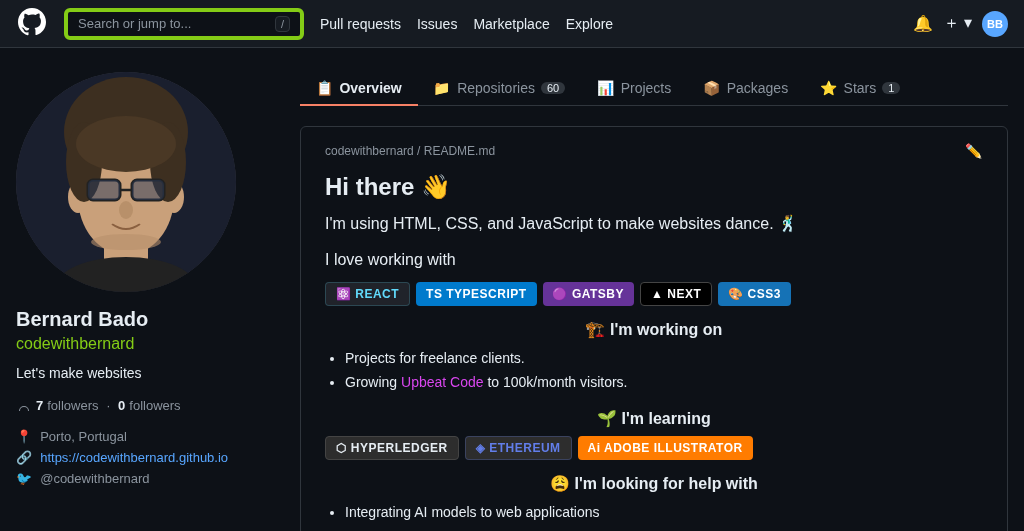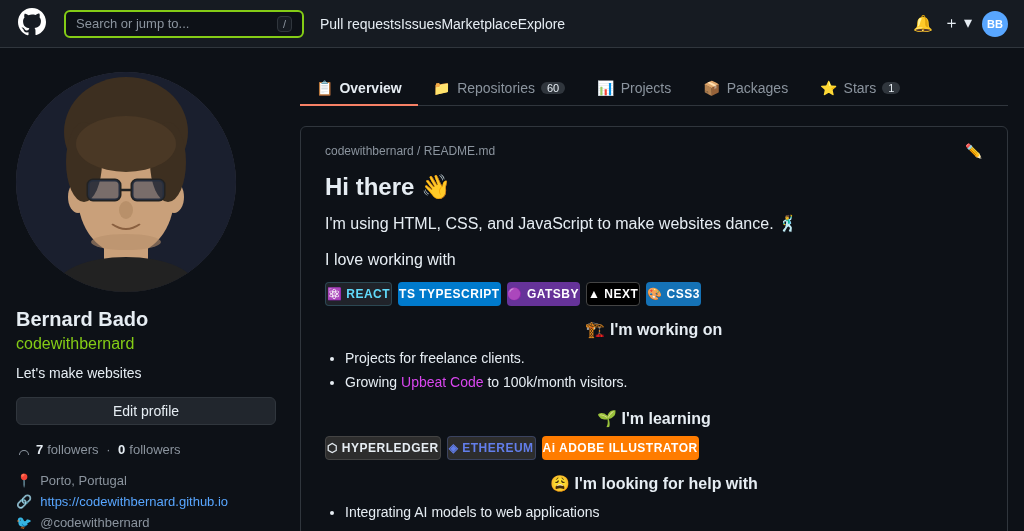--- a/index.html
+++ b/index.html
@@ -21,41 +21,42 @@
       padding: 0 16px;
       height: 48px;
       gap: 16px;
     }
     .navbar-logo {
       width: 32px; height: 32px;
       flex-shrink: 0;
     }
     .navbar-search {
       background: #0d1117;
-      border: 2px solid #84cc16;
+      border: 4px solid #84cc16;
       border-radius: 6px;
       color: #8b949e;
       padding: 4px 10px;
       display: flex;
       align-items: center;
       gap: 6px;
       width: 240px;
       font-size: 13px;
     }
     .navbar-search-key {
       background: #161b22;
       border: 1px solid #30363d;
       border-radius: 4px;
       padding: 1px 5px;
       font-size: 11px;
       color: #8b949e;
       margin-left: auto;
     }
     .navbar-links {
       display: flex;
+      gap: 16px;
       align-items: center;
       text-align: right;
     }
     .navbar-links a {
       color: #e6edf3;
       text-decoration: none;
       font-size: 14px;
       font-weight: 500;
     }
     .navbar-right {
@@ -246,21 +247,21 @@
     .badges {
       display: flex;
       flex-wrap: wrap;
       gap: 6px;
       margin-bottom: 12px;
     }
     .badge {
       display: inline-flex;
       align-items: center;
       gap: 4px;
-      padding: 4px 1px;
+      padding: 4px 10px;
       border-radius: 4px;
       font-size: 12px;
       font-weight: 700;
       letter-spacing: 0.5px;
     }
     .badge-react { background: #20232a; color: #61dafb; border: 1px solid #61dafb33; }
     .badge-ts { background: #007acc; color: #fff; }
     .badge-gatsby { background: #663399; color: #fff; }
     .badge-next { background: #000; color: #fff; border: 1px solid #444; }
     .badge-css3 { background: #1572b6; color: #fff; }
@@ -340,21 +341,20 @@
           <ellipse cx="98" cy="150" rx="4" ry="2" fill="#c9a07a" opacity="0.5"></ellipse>
           <ellipse cx="122" cy="150" rx="4" ry="2" fill="#c9a07a" opacity="0.5"></ellipse>
         </svg>
       </div>
     </div>
 
     <div class="profile-name">Bernard Bado</div>
     <div class="profile-username">codewithbernard</div>
     <div class="profile-bio">Let's make websites</div>
 
-    <button class="btn-edit">Edit profile</button>
 
     <div class="followers-line">
       <svg width="16" height="16" viewBox="0 0 16 16" fill="#8b949e">
           <path d="M5.5 3.5a2.5 2.5 0 1 1 5 0 2.5 2.5 0 0 1-5 0zM8 1a2.5 2.5 0 1 0 0 5A2.5 2.5 0 0 0 8 1zm5 13a5 5 0 1 0-10 0h1a4 4 0 1 1 8 0h1z"></path>
         </svg>
       <span class="count">7</span>
       <span>followers</span>
       &nbsp;·&nbsp;
       <span class="count">0</span>
       <span>followers</span>

